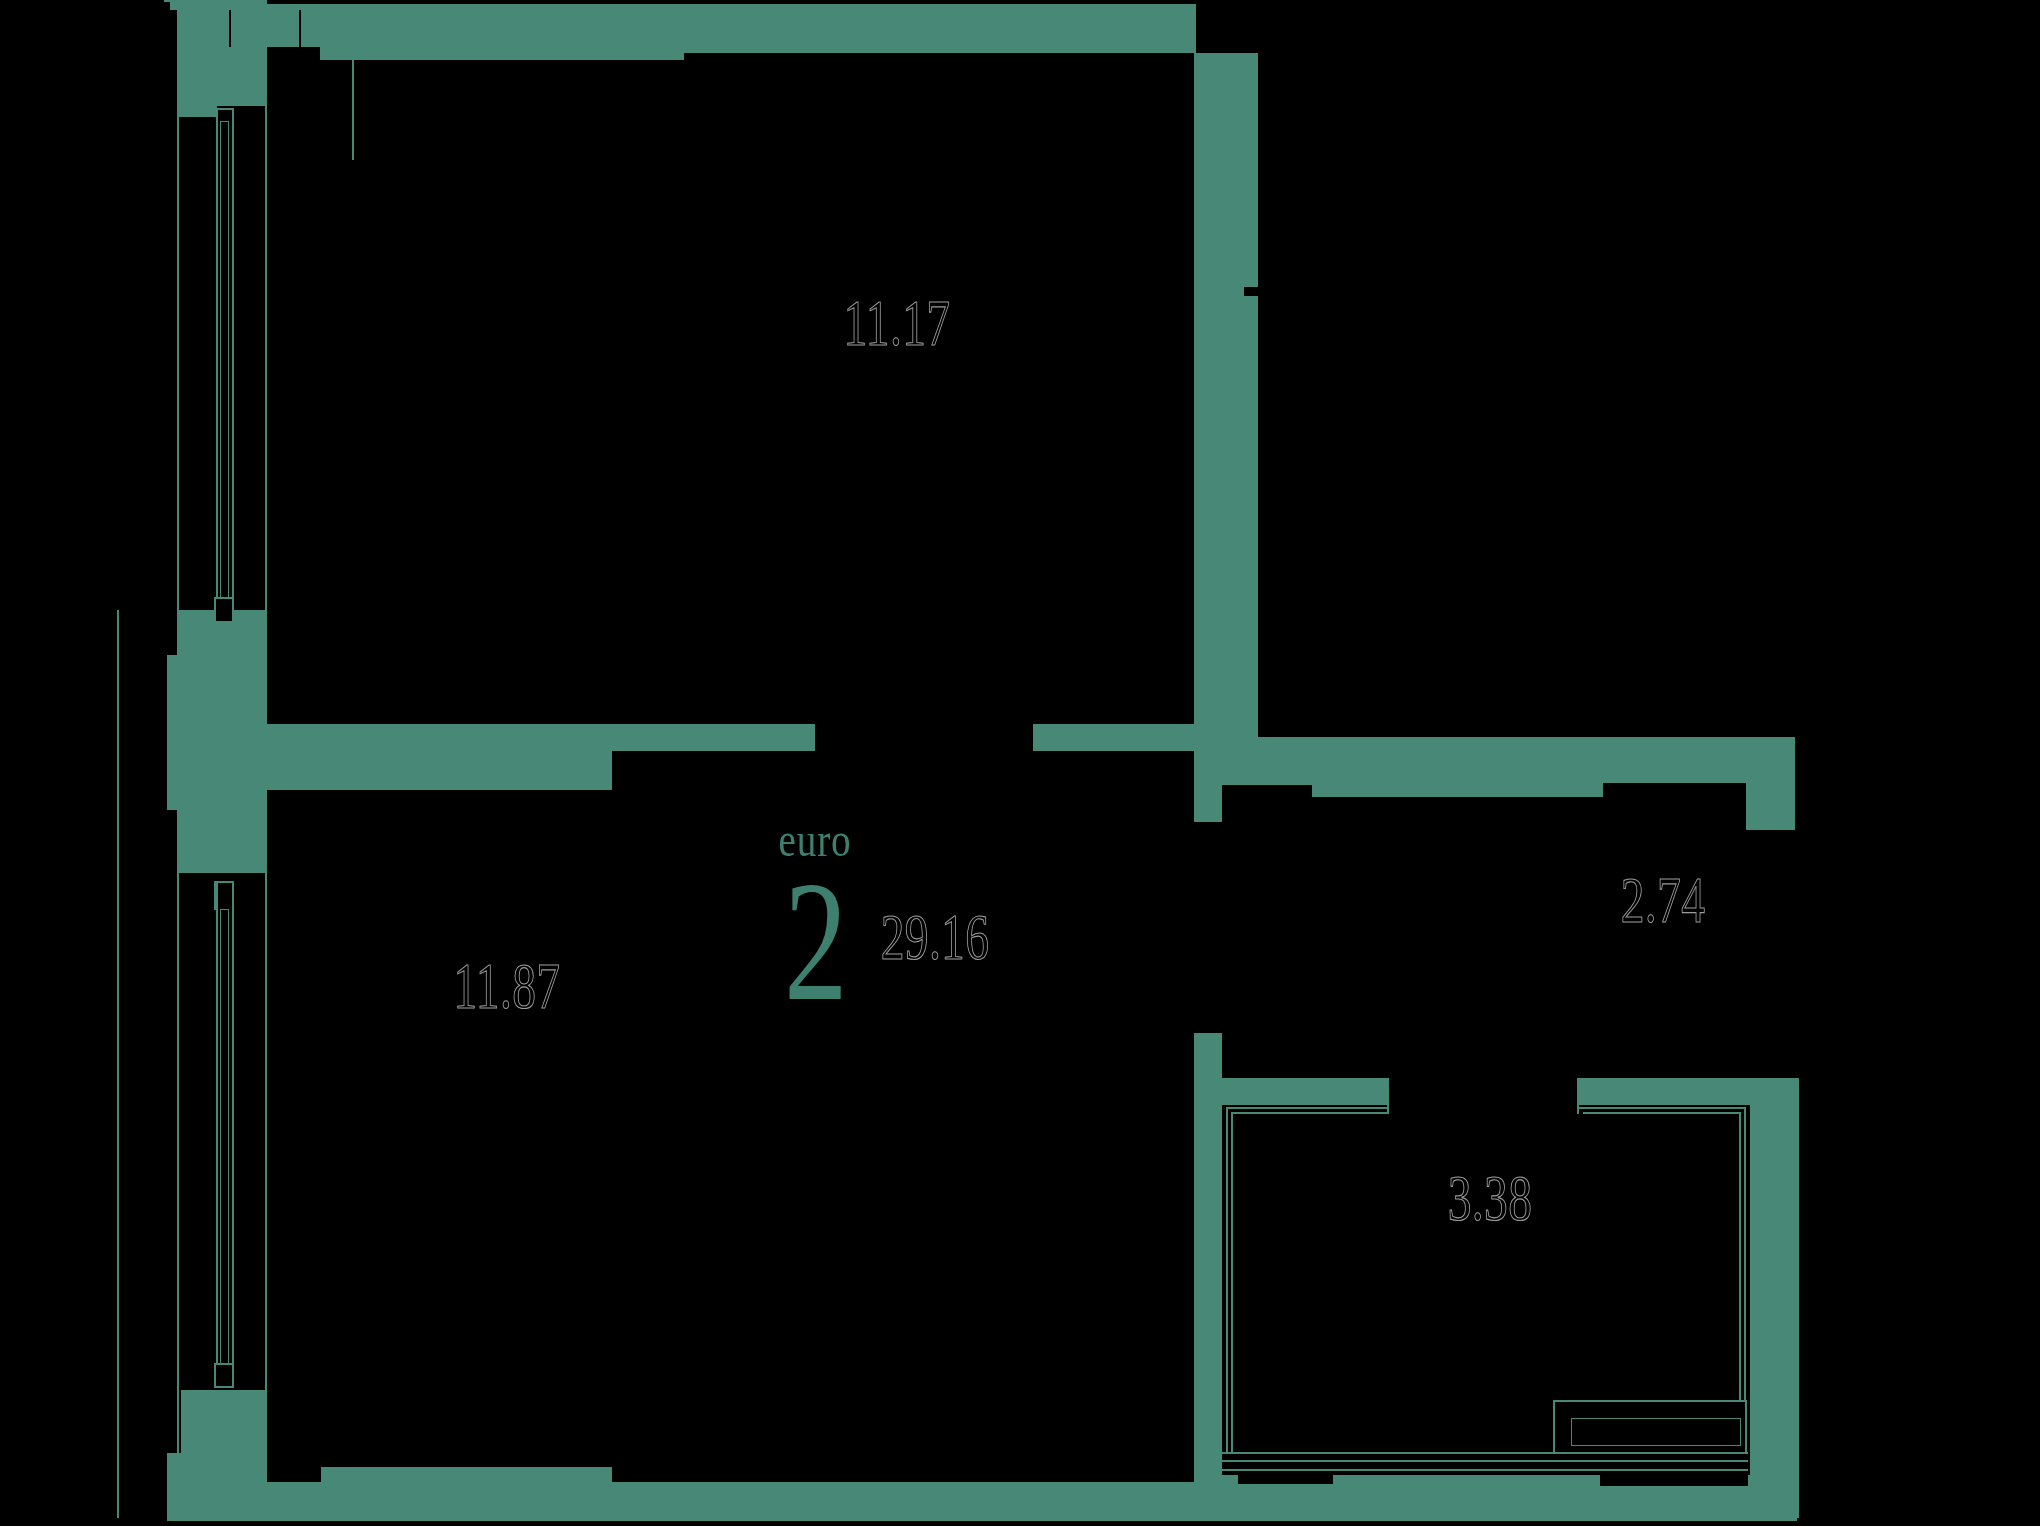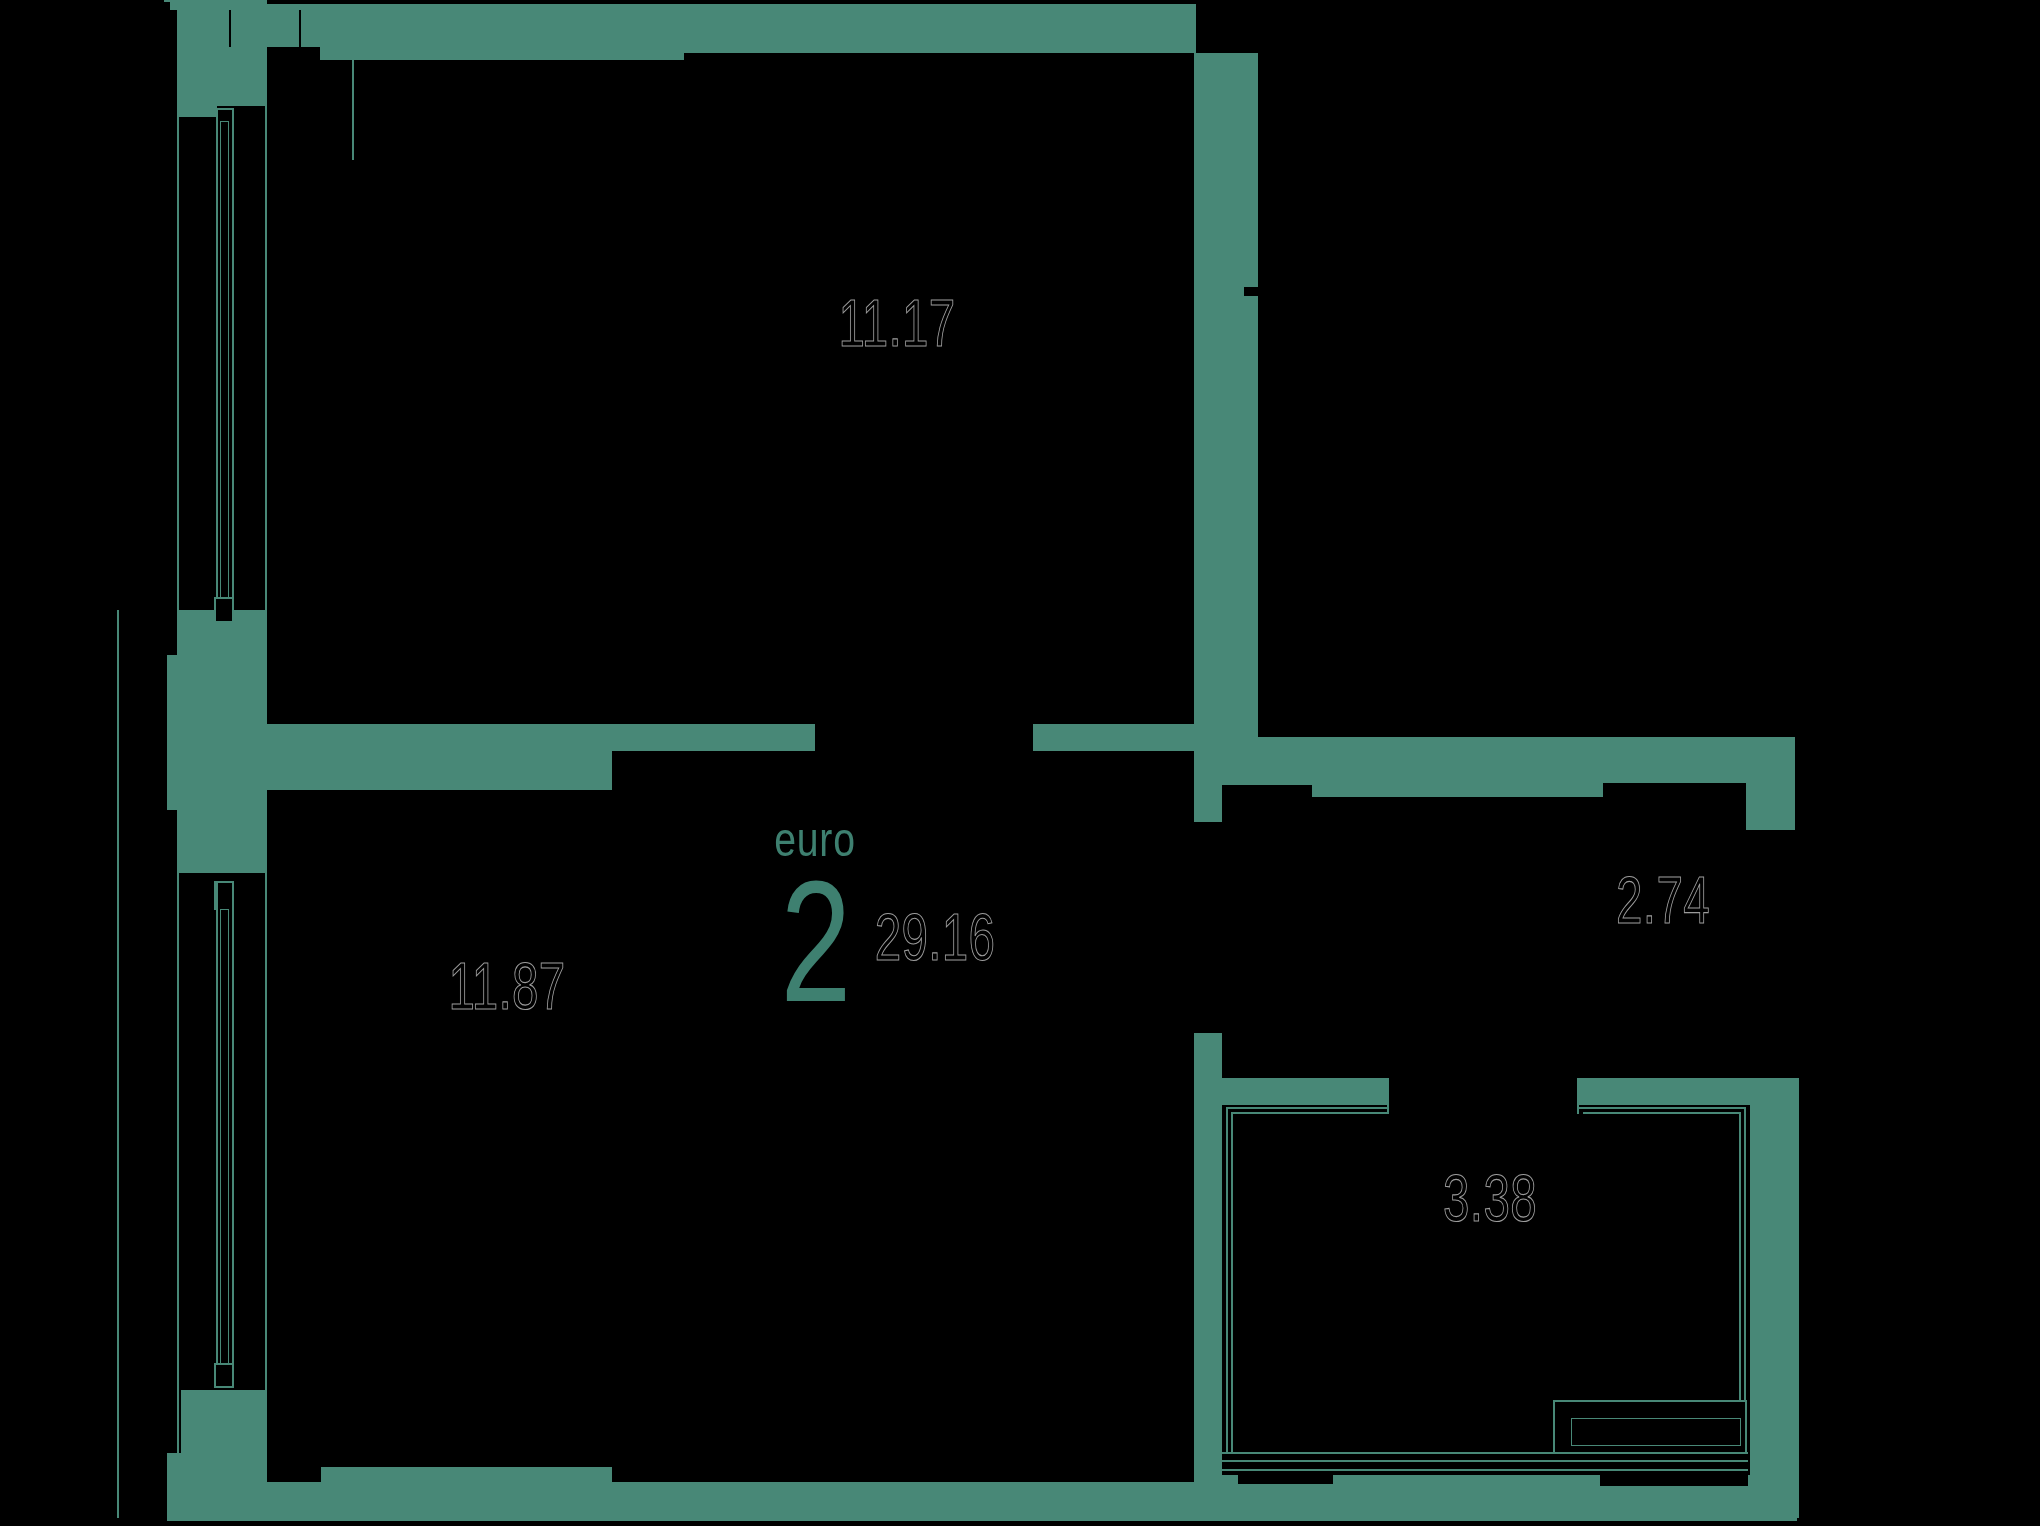--- a/index.html
+++ b/index.html
@@ -1,17 +1,17 @@
 <!DOCTYPE html>
 <html><head>
 <meta charset="utf-8">
 <style>
   html,body{margin:0;padding:0;background:#000;}
   #stage{position:relative;width:2040px;height:1526px;background:#000;overflow:hidden;
-         font-family:Liberation Sans, sans-serif;}
+         font-family:Liberation Serif, serif;}
   .shape{position:absolute;}
   .wall{background:var(--wall);}
   .void{background:#000;}
   .box{background:#000;border:2px solid var(--wall);box-sizing:border-box;}
   .box.thin{border-width:1.5px;}
   .label{position:absolute;white-space:nowrap;transform:translate(-50%,-50%) scaleX(0.72);
          font-size:66px;letter-spacing:0.5px;color:#000;
          -webkit-text-stroke:1.1px #9b9b9b;text-shadow:0 0 1px rgba(150,150,150,0.45);}
   .label.accent{color:var(--accent);-webkit-text-stroke:0;text-shadow:none;}
   .label.word{font-size:49px;transform:translate(-50%,-50%) scaleX(0.8);letter-spacing:1px;}

